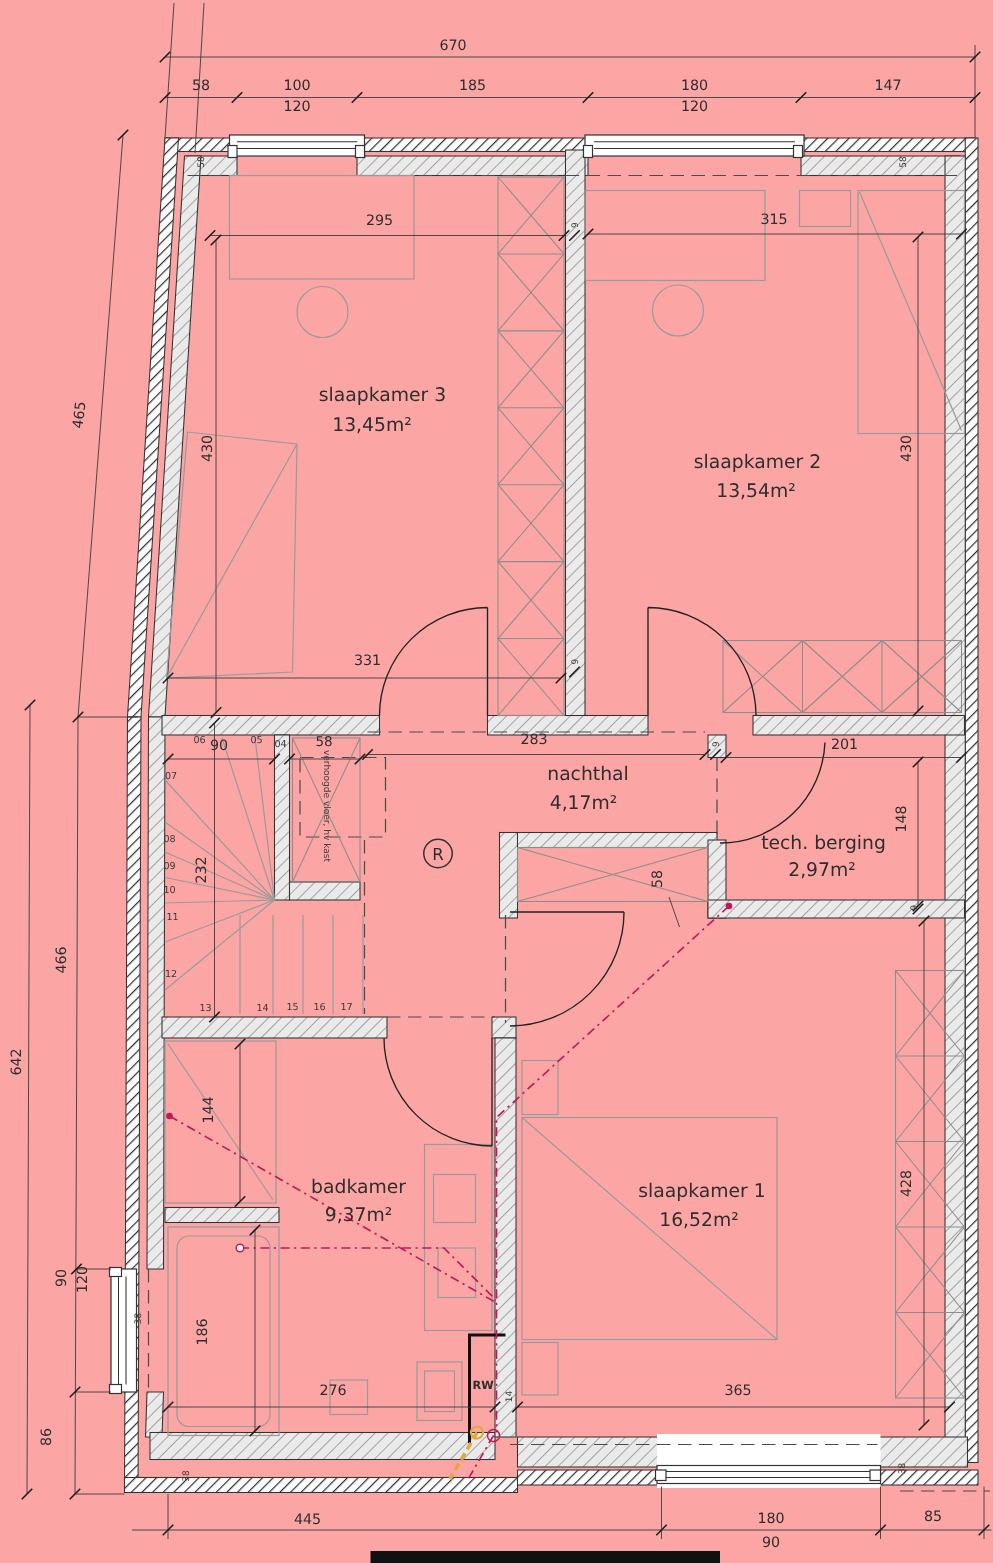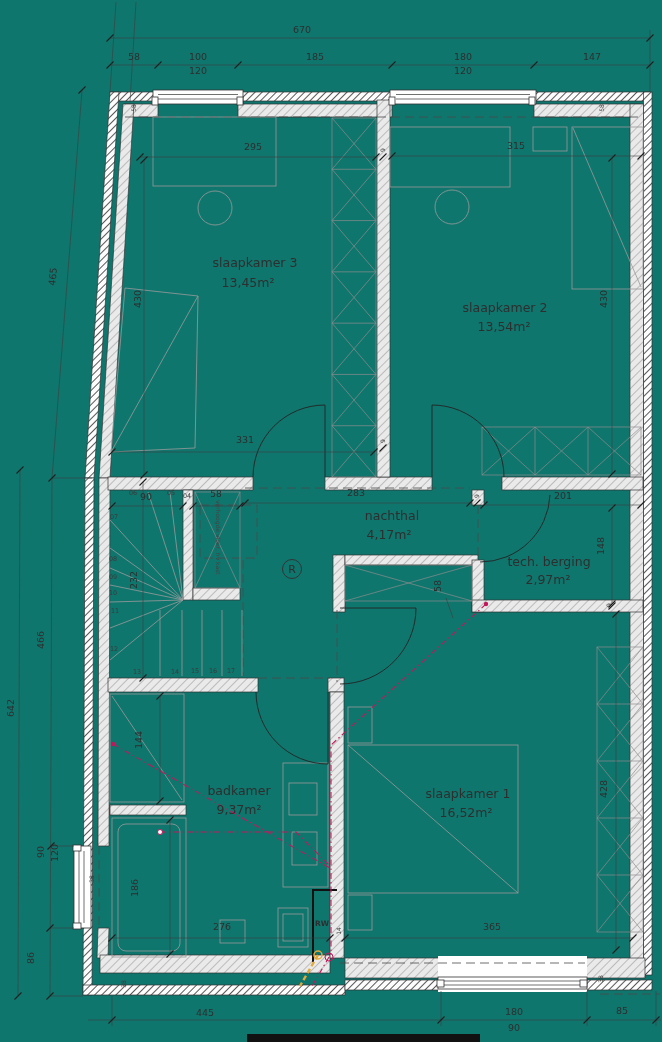--- a/index.html
+++ b/index.html
@@ -1,16 +1,16 @@
 <!DOCTYPE html>
 <html><head>
 <meta charset="utf-8">
 <style>
   html,body{margin:0;padding:0;background:#fff;}
-  #stage{width:662px;height:1042px;position:relative;background:#0f766e;}
+  #stage{width:662px;height:1042px;position:relative;background:#fca5a5;}
   svg{display:block;}
   text{font-family:"DejaVu Sans", sans-serif;fill:#2e2e2e;}
   .t9{font-size:9.5px;}
   .t8{font-size:9px;}
   .t6{font-size:6.4px;fill:#3a3a3a;}
   .t5{font-size:6px;fill:#3a3a3a;}
   .room{font-size:12.5px;}
   .note{font-size:6px;fill:#444;}
   .rw{font-size:7.5px;font-weight:bold;}
   .wallO{fill:url(#hO);stroke:#333;stroke-width:.7;}

